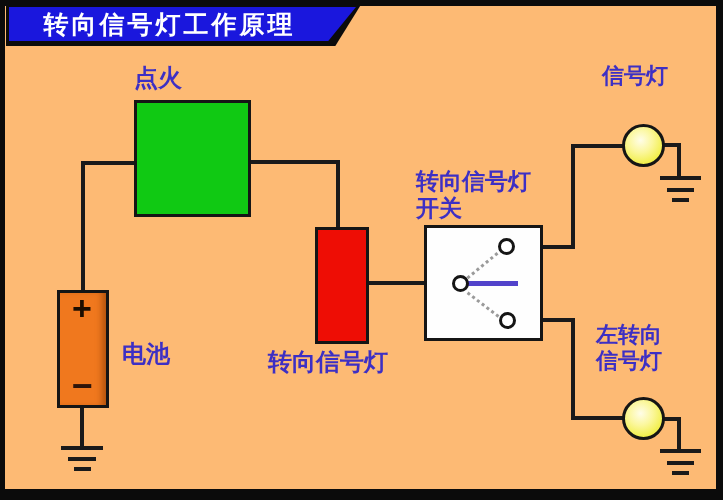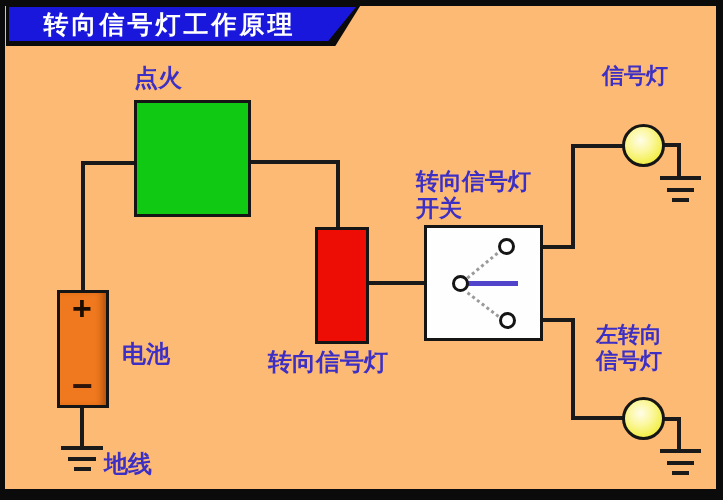--- a/index.html
+++ b/index.html
@@ -138,21 +138,20 @@
   <div class="lever"></div>
   <div class="term" style="left:452px;top:275px"></div>
   <div class="term" style="left:498px;top:238px"></div>
   <div class="term" style="left:499px;top:312px"></div>
 
   <div class="lamp right"></div>
   <div class="lamp left"></div>
 
   <div class="lbl lbl-ignition">点火</div>
   <div class="lbl lbl-battery">电池</div>
-  <div class="lbl lbl-ground">地线</div>
   <div class="lbl lbl-flasher">
     <div>转向信号灯</div>
   </div>
   <div class="lbl lbl-switch">
     <div>转向信号灯</div>
     <div>开关</div>
   </div>
   <div class="lbl lbl-rlamp">
     <div>信号灯</div>
   </div>

